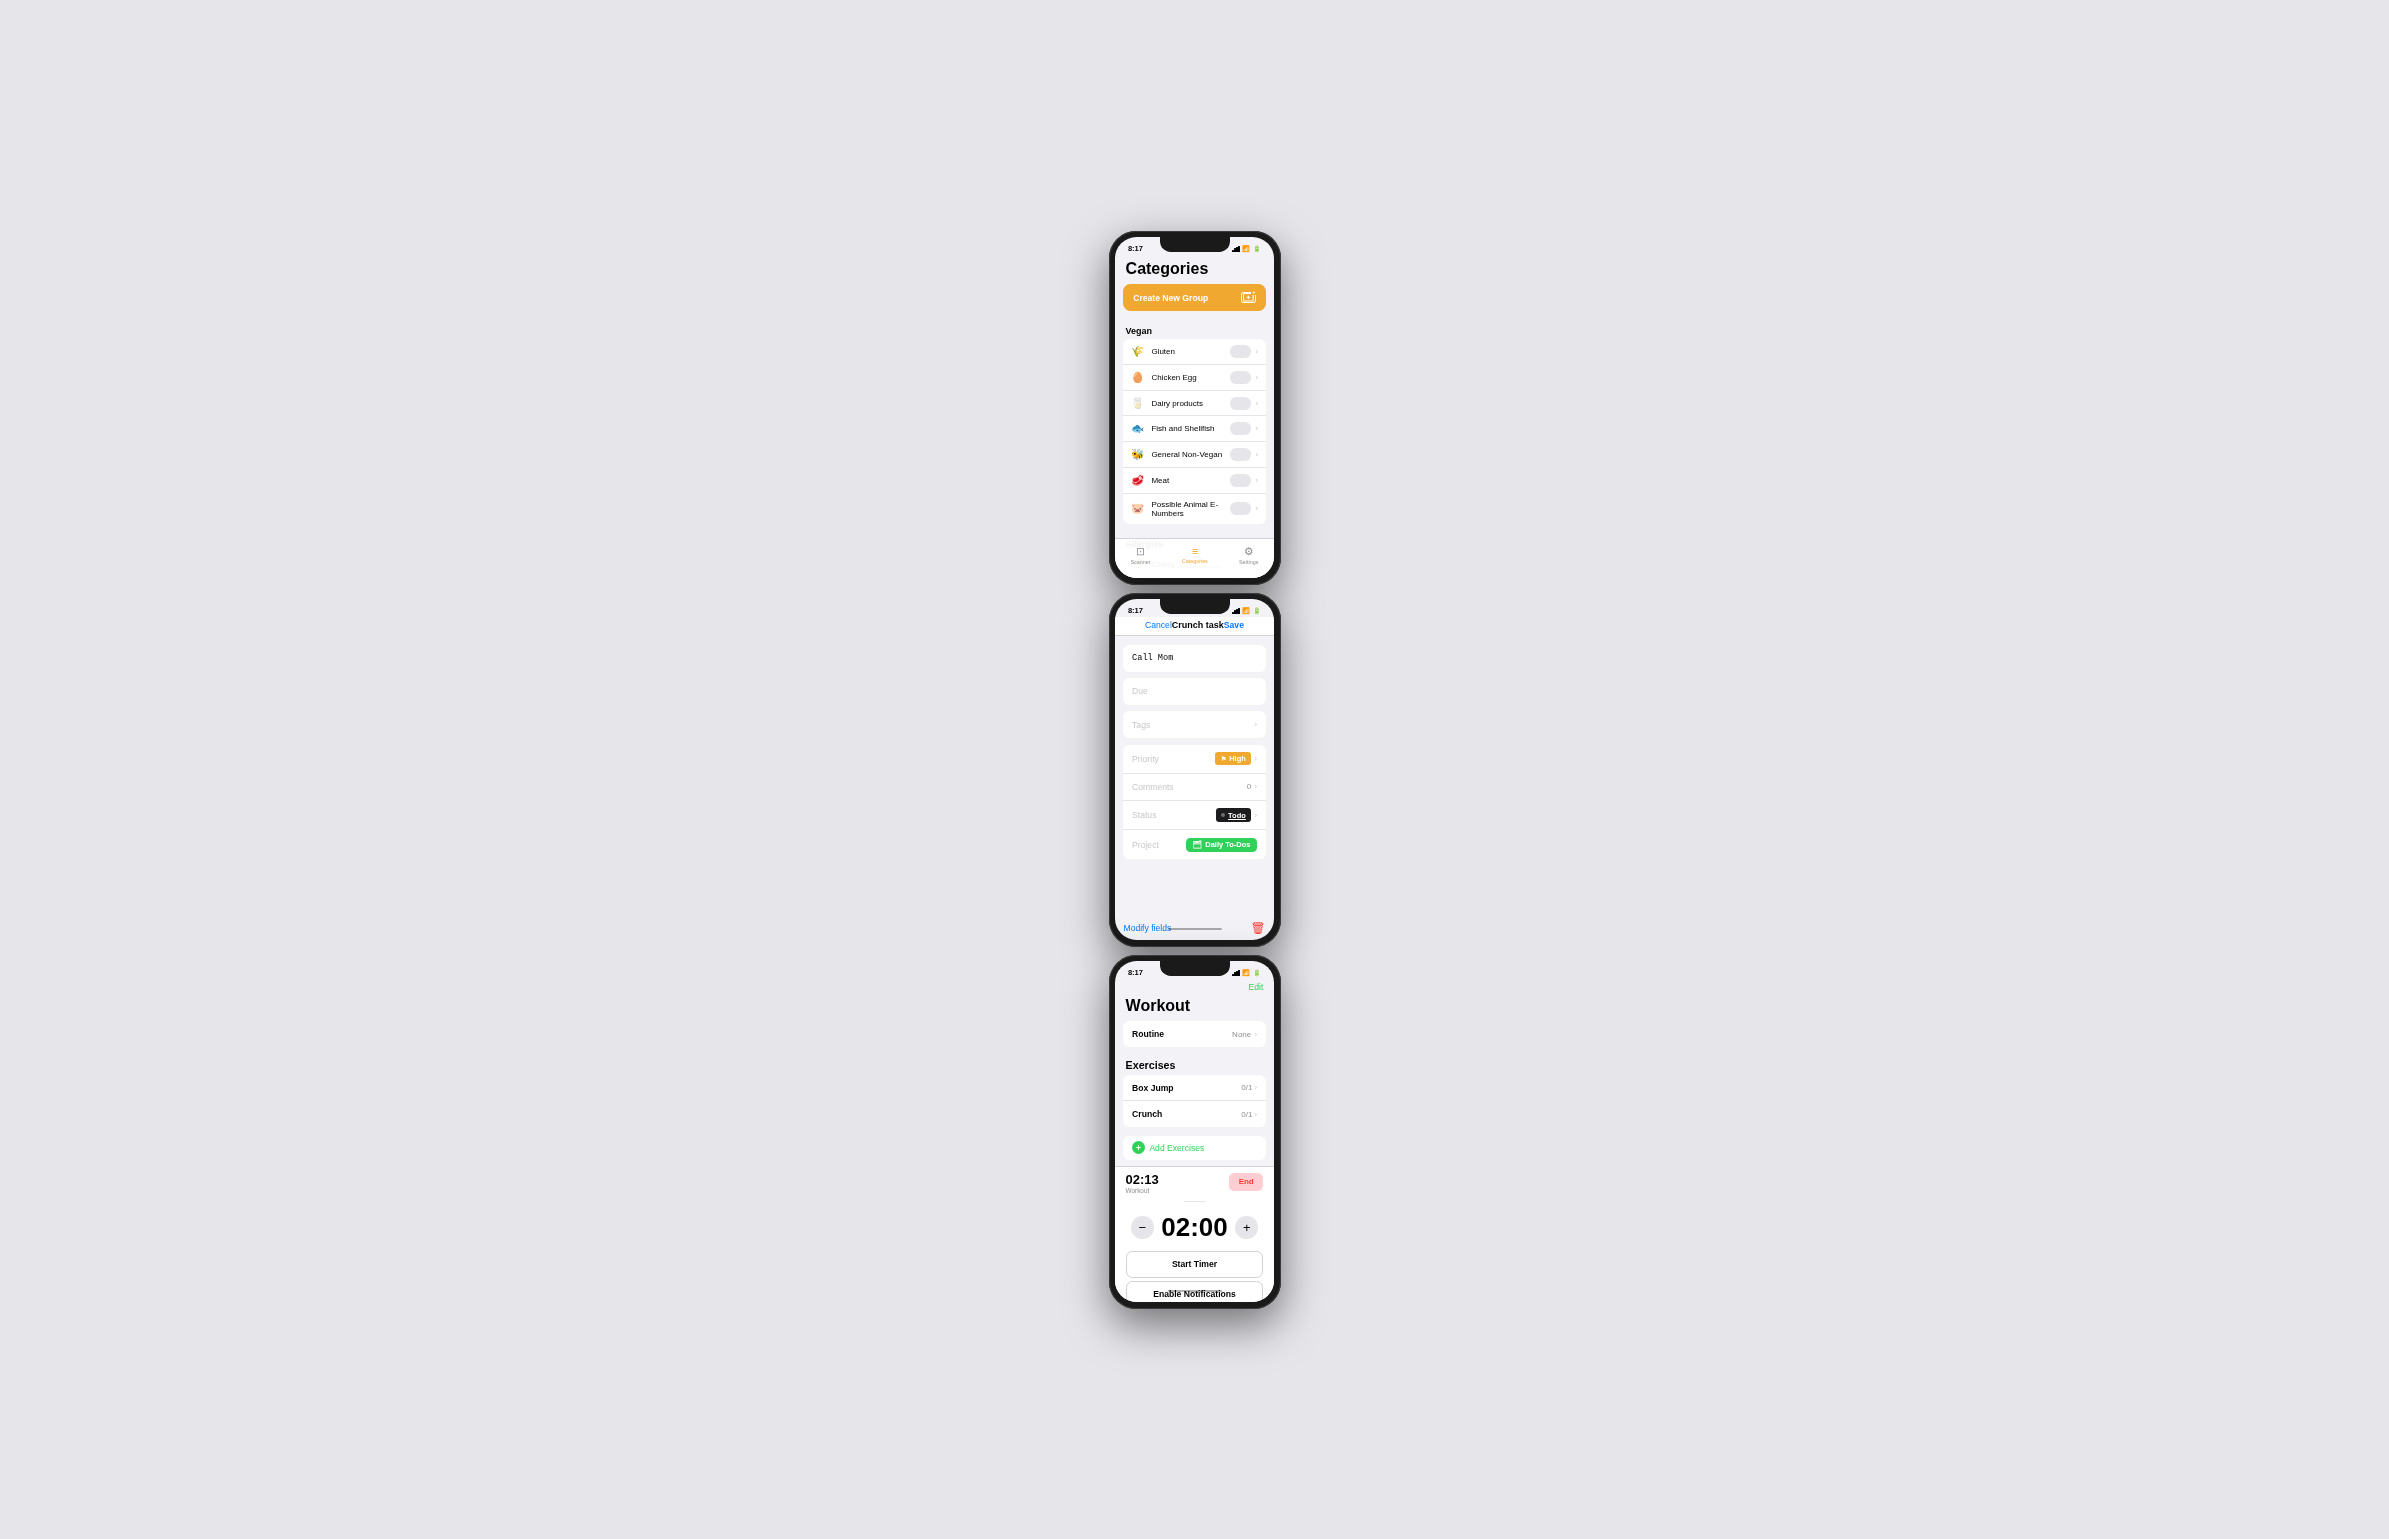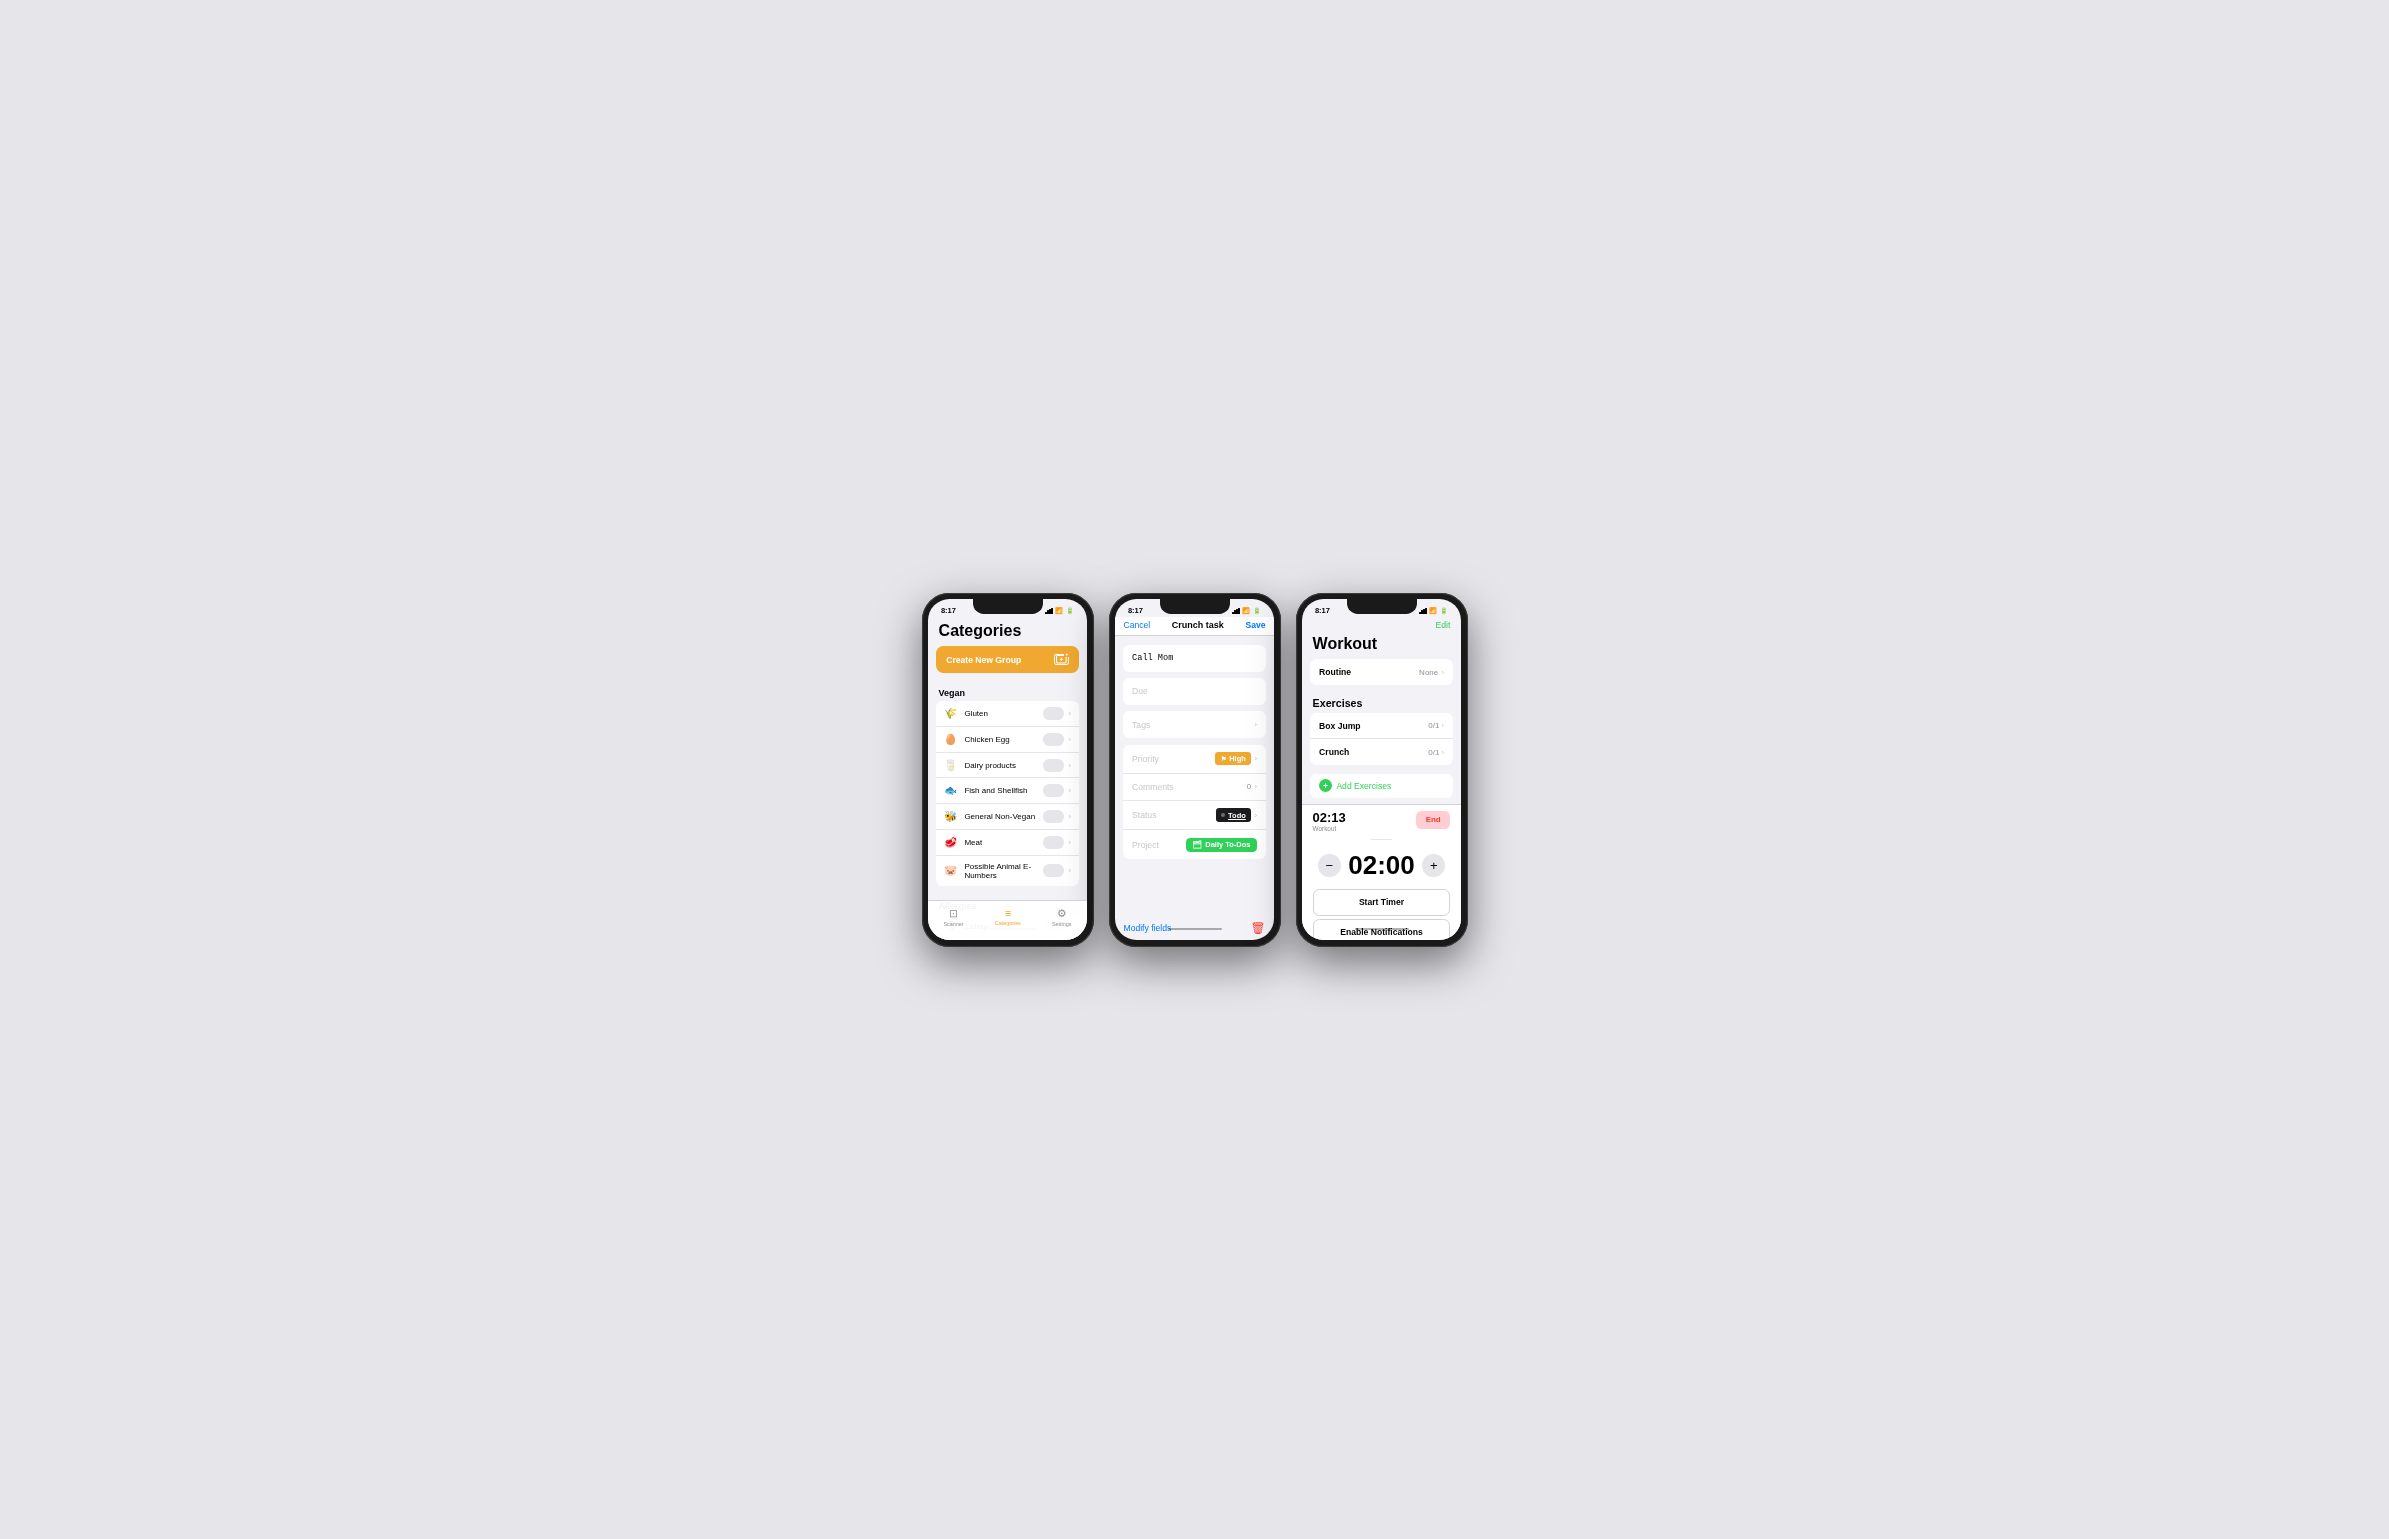--- a/index.html
+++ b/index.html
@@ -7,23 +7,24 @@
       background: #e5e5ea;
       display: flex;
       justify-content: center;
       align-items: center;
       min-height: 100vh;
       font-family: -apple-system, BlinkMacSystemFont, 'Helvetica Neue', Helvetica, Arial, sans-serif;
       padding: 10.7px;
     }
     .phones-container {
       display: flex;
-      gap: 15px;
+      gap: 8px;
       align-items: center;
       justify-content: center;
+      flex-direction: column;
     }
 
     
     .phone {
       width: 172px;
       height: 354px;
       background: #1a1a1a;
       border-radius: 27px;
       position: relative;
       box-shadow: 0 16px 43px rgba(0,0,0,0.5), inset 0 0 0 1.1px #3a3a3a;
@@ -225,21 +226,21 @@
     }
     .tab-label.active { color: #f0a830; }
 
     
     .phone2-screen {
       background: #f2f2f7;
     }
     .editing-nav {
       display: flex;
       align-items: center;
-      justify-content: space-between;
+      justify-content: center;
       padding: 2.1px 8.6px 5.4px;
       background: #fff;
       border-bottom: 0.3px solid #d1d1d6;
     }
     .nav-cancel {
       color: #007aff;
       font-size: 8.6px;
       cursor: pointer;
     }
     .nav-title {

